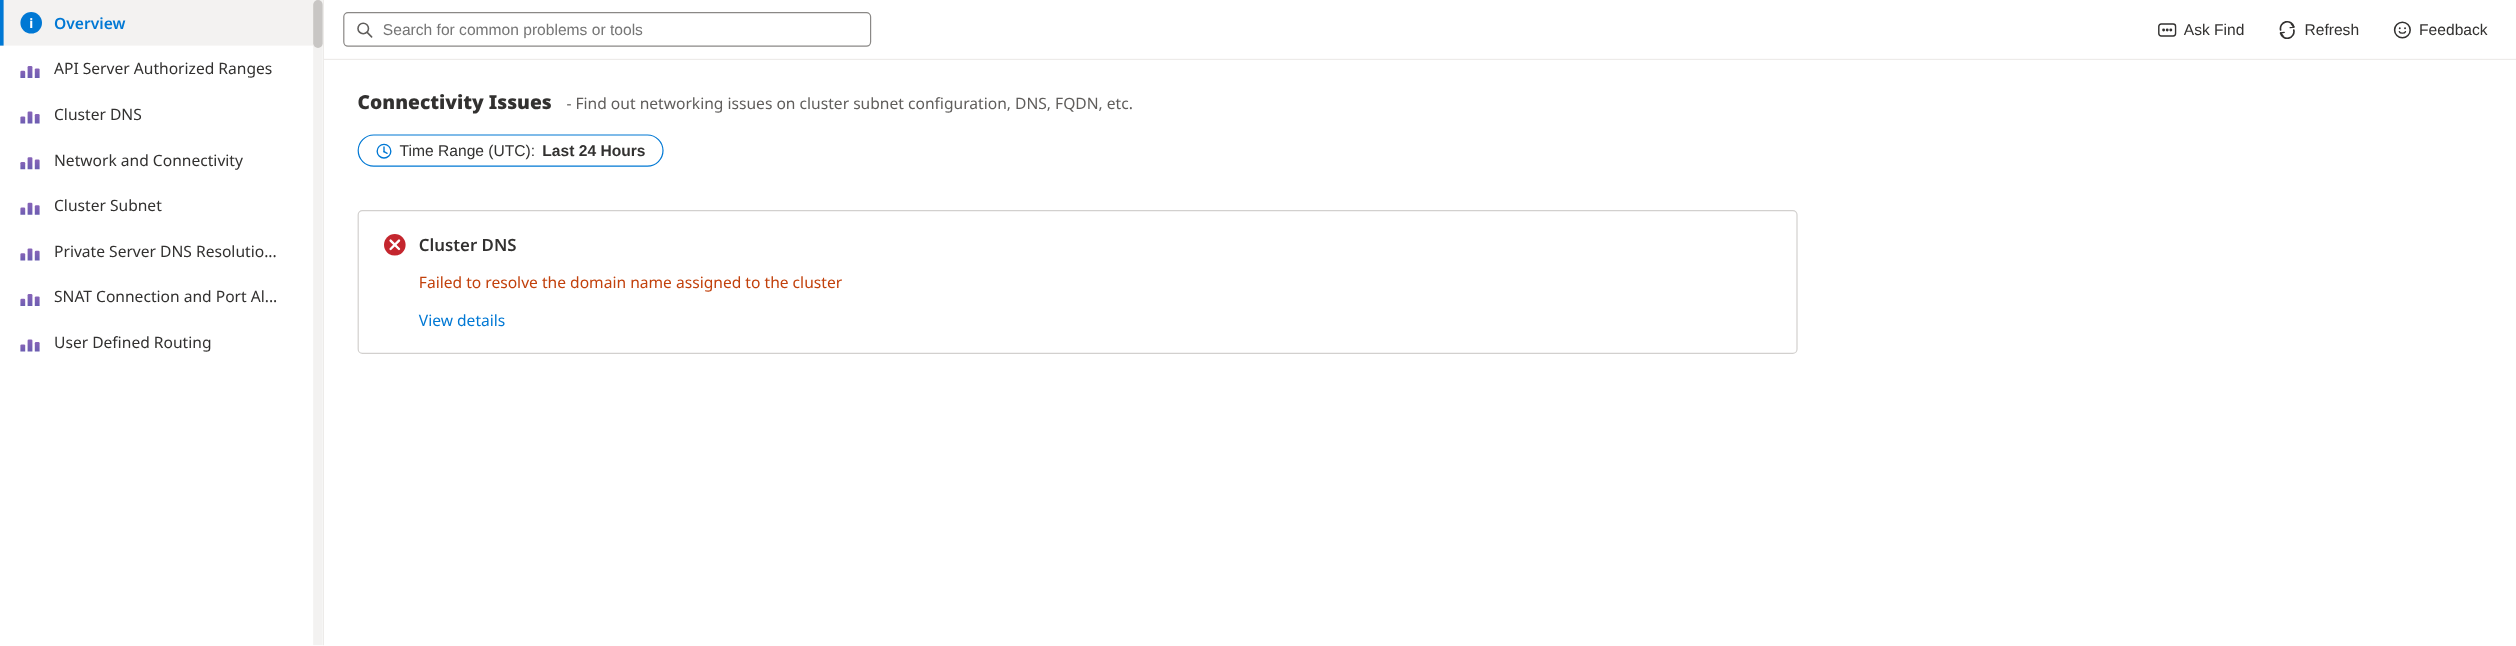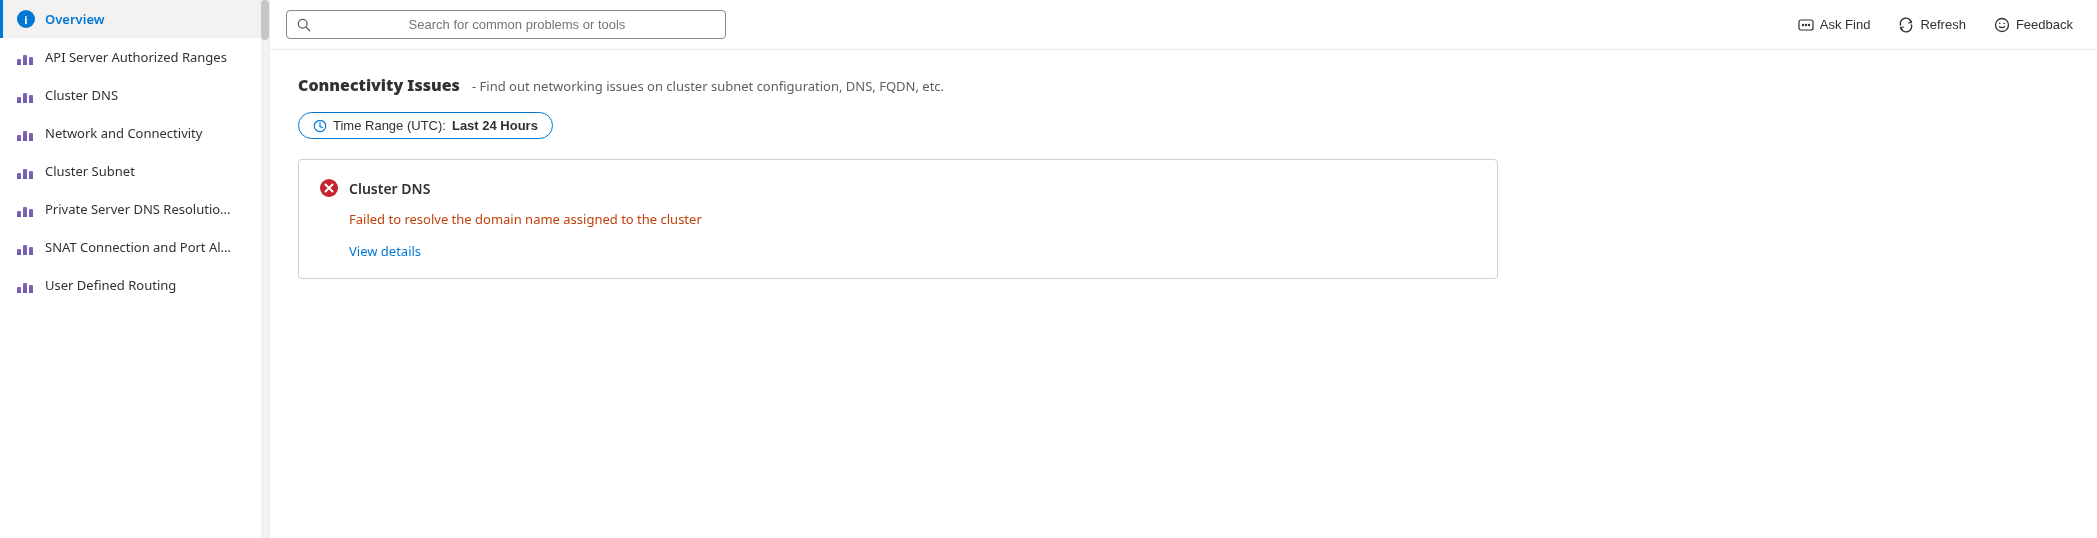--- a/index.html
+++ b/index.html
@@ -114,21 +114,20 @@
       width: 440px;
       background: #fff;
     }
     .search-box input {
       border: none;
       outline: none;
       font-size: 13px;
       color: #605e5c;
       width: 100%;
       background: transparent;
-      text-align: center;
     }
     .search-icon-svg { color: #605e5c; flex-shrink: 0; }
 
     .toolbar-divider { flex: 1; }
 
     .toolbar-btn {
       display: flex;
       align-items: center;
       gap: 6px;
       background: none;
@@ -171,21 +170,21 @@
       display: inline-flex;
       align-items: center;
       gap: 6px;
       border: 1.5px solid #0078d4;
       border-radius: 20px;
       padding: 5px 14px;
       font-size: 13px;
       color: #323130;
       cursor: pointer;
       background: #fff;
-      margin-bottom: 20px;
+      margin-bottom: 36px;
     }
     .time-range-btn .label-bold { font-weight: 700; }
 
     .section-header {
       display: flex;
       align-items: center;
       gap: 8px;
       font-size: 14px;
       font-weight: 700;
       color: #323130;

